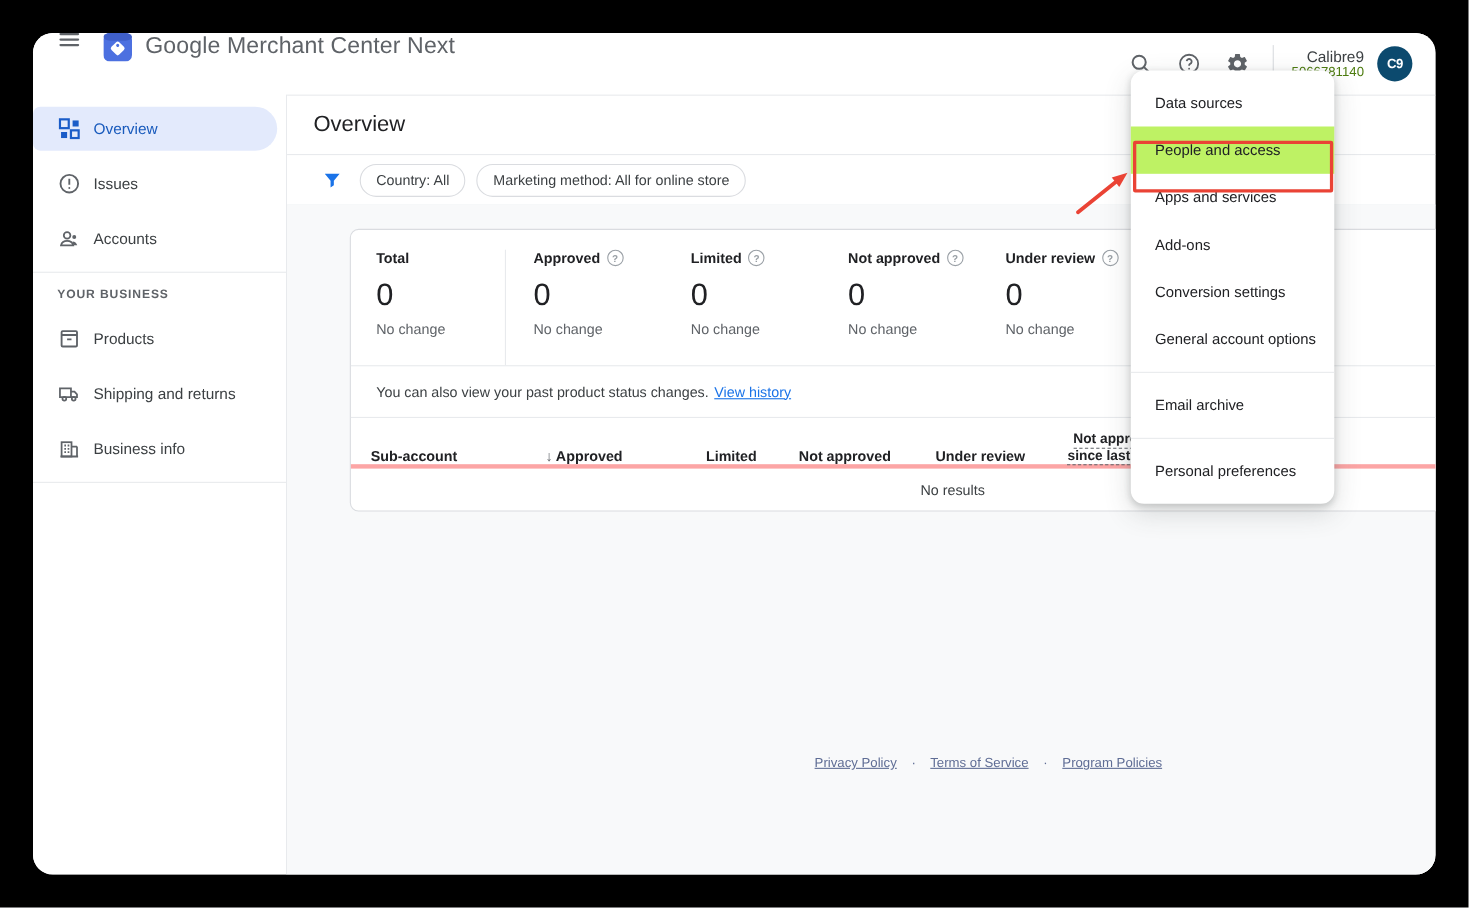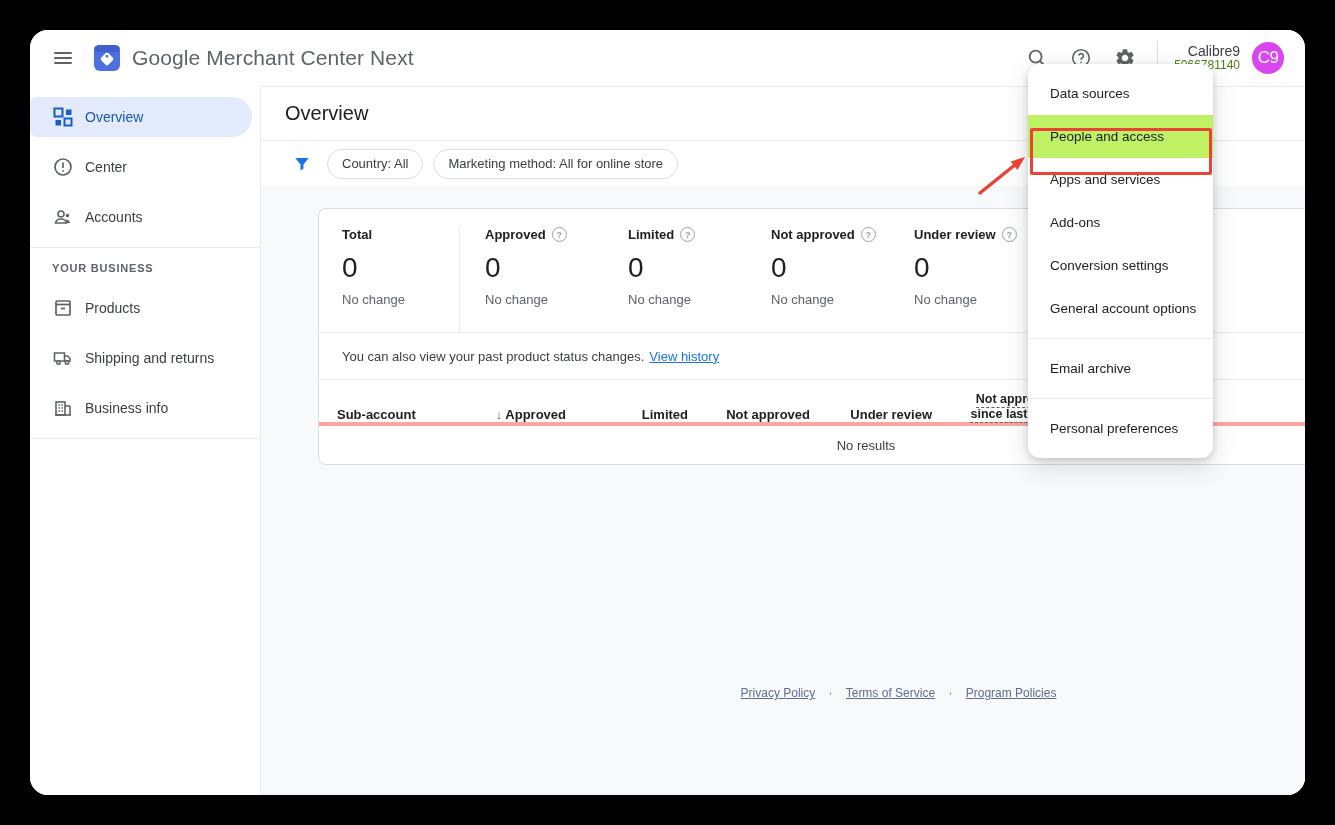--- a/index.html
+++ b/index.html
@@ -6,32 +6,32 @@
   body{
     width:1335px;height:825px;background:#000;position:relative;
     font-family:"Liberation Sans","DejaVu Sans",sans-serif;
     -webkit-font-smoothing:antialiased;overflow:hidden;
   }
   .app{
     position:absolute;left:30px;top:30px;width:1275px;height:765px;
     background:#fff;border-radius:18px;overflow:hidden;
   }
   
-  .topbar{position:absolute;left:0;top:0;right:0;height:56px;display:flex;align-items:center;background:#fff;}
+  .topbar{position:absolute;left:0;top:0;right:0;height:56px;display:flex;background:#fff;}
   .hamburger{width:18px;height:12px;margin-left:24px;display:flex;flex-direction:column;justify-content:space-between;cursor:pointer;}
   .hamburger span{display:block;height:2px;background:#5f6368;border-radius:1px;}
   .applogo{width:26px;height:26px;margin-left:22px;flex:0 0 auto;}
   .apptitle{margin-left:12px;font-size:21px;color:#5f6368;letter-spacing:.1px;white-space:nowrap;}
   .topbar-right{margin-left:auto;display:flex;align-items:center;padding-right:21px;}
   .tb-icon{width:24px;height:24px;margin-left:20px;color:#5f6368;cursor:pointer;display:flex;align-items:center;justify-content:center;}
   .tb-divider{width:1px;height:34px;background:#dadce0;margin-left:20px;}
   .account-block{margin-left:16px;text-align:right;line-height:1.15;cursor:pointer;}
   .account-name{font-size:14px;color:#3c4043;font-weight:500;}
   .account-id{font-size:12px;color:#4d7c0f;}
-  .avatar{width:32px;height:32px;border-radius:50%;background:#d946ef;color:#fff;font-weight:400;font-size:17px;
+  .avatar{width:32px;height:32px;border-radius:50%;background:#0c4a6e;color:#fff;font-weight:700;font-size:12px;
     display:flex;align-items:center;justify-content:center;margin-left:12px;cursor:pointer;letter-spacing:-.5px;}
   
   .sidebar{position:absolute;left:0;top:56px;bottom:0;width:230px;background:#fff;border-right:1px solid #e8eaed;}
   .nav{padding-top:11px;}
   .nav-item{height:40px;margin:0 8px 10px 0;display:flex;align-items:center;padding-left:23px;cursor:pointer;
     font-size:14px;color:#3c4043;border-radius:8px 24px 24px 8px;}
   .nav-item .nicon{width:20px;height:20px;margin-right:12px;color:#5f6368;flex:0 0 auto;display:flex;align-items:center;justify-content:center;}
   .nav-item.selected{background:#e3eafc;color:#185abc;font-weight:500;}
   .nav-item.selected .nicon{color:#1a5cc8;}
   .nav-divider{border-top:1px solid #e8eaed;margin:0;}
@@ -145,21 +145,21 @@
         <span>Overview</span>
       </div>
       <div class="nav-item">
         <span class="nicon">
           <svg width="20" height="20" viewBox="0 0 20 20" fill="none" stroke="currentColor" stroke-width="1.7">
               <circle cx="10" cy="10" r="8"></circle>
               <line x1="10" y1="5.5" x2="10" y2="11"></line>
               <circle cx="10" cy="14" r="0.9" fill="currentColor" stroke="none"></circle>
             </svg>
         </span>
-        <span>Center</span>
+        <span>Issues</span>
       </div>
       <div class="nav-item">
         <span class="nicon">
           <svg width="20" height="20" viewBox="0 0 20 20" fill="none" stroke="currentColor" stroke-width="1.6">
               <circle cx="8" cy="7" r="3"></circle>
               <path d="M2.5 16c.6-2.6 2.9-4 5.5-4s4.9 1.4 5.5 4z"></path>
               <circle cx="14.5" cy="8.5" r="1.8" fill="currentColor" stroke="none"></circle>
               <path d="M13 12.6c2 .2 3.6 1.3 4.2 3.4h-3.5" fill="currentColor" stroke="none"></path>
             </svg>
         </span>

